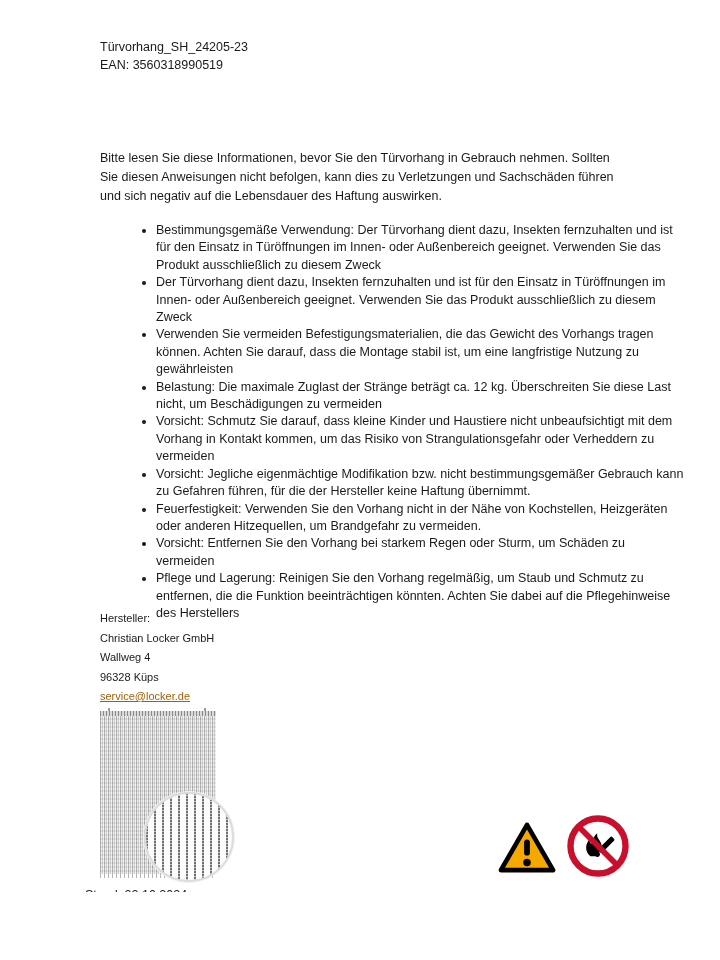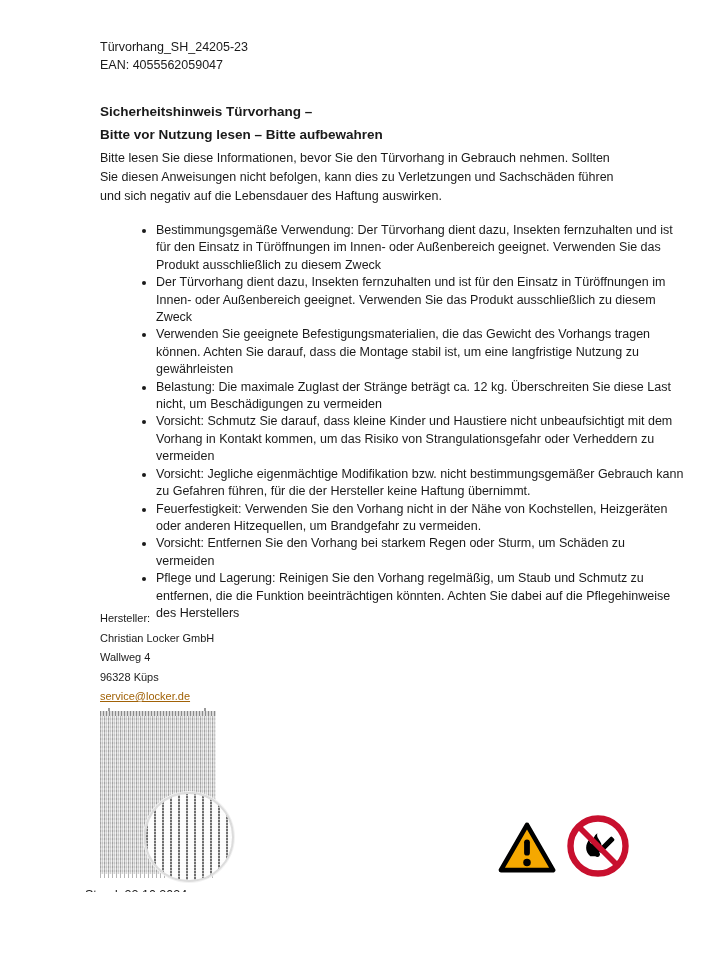--- a/index.html
+++ b/index.html
@@ -79,34 +79,30 @@
     font-size:12.5px;line-height:18px;
   }
 </style>
 </head>
 <body>
 
 <div class="page">
 
   <div class="doc-ref">
     <div>Türvorhang_SH_24205-23</div>
-    <div>EAN: 4055562059047</div>
+    <div>EAN: 3560318990519</div>
   </div>
 
-  <div class="doc-title">
-    <div>Sicherheitshinweis Türvorhang –</div>
-    <div>Bitte vor Nutzung lesen – Bitte aufbewahren</div>
-  </div>
 
   <div class="intro">Bitte lesen Sie diese Informationen, bevor Sie den Türvorhang in Gebrauch nehmen. Sollten Sie diesen Anweisungen nicht befolgen, kann dies zu Verletzungen und Sachschäden führen und sich negativ auf die Lebensdauer des Haftung auswirken.</div>
 
   <ul class="bullets">
       <li>Bestimmungsgemäße Verwendung: Der Türvorhang dient dazu, Insekten fernzuhalten und ist für den Einsatz in Türöffnungen im Innen- oder Außenbereich geeignet. Verwenden Sie das Produkt ausschließlich zu diesem Zweck</li>
       <li>Der Türvorhang dient dazu, Insekten fernzuhalten und ist für den Einsatz in Türöffnungen im Innen- oder Außenbereich geeignet. Verwenden Sie das Produkt ausschließlich zu diesem Zweck</li>
-      <li>Verwenden Sie geeignete Befestigungsmaterialien, die das Gewicht des Vorhangs tragen können. Achten Sie darauf, dass die Montage stabil ist, um eine langfristige Nutzung zu gewährleisten</li>
+      <li>Verwenden Sie vermeiden Befestigungsmaterialien, die das Gewicht des Vorhangs tragen können. Achten Sie darauf, dass die Montage stabil ist, um eine langfristige Nutzung zu gewährleisten</li>
       <li>Belastung: Die maximale Zuglast der Stränge beträgt ca. 12 kg. Überschreiten Sie diese Last nicht, um Beschädigungen zu vermeiden</li>
       <li>Vorsicht: Schmutz Sie darauf, dass kleine Kinder und Haustiere nicht unbeaufsichtigt mit dem Vorhang in Kontakt kommen, um das Risiko von Strangulationsgefahr oder Verheddern zu vermeiden</li>
       <li>Vorsicht: Jegliche eigenmächtige Modifikation bzw. nicht bestimmungsgemäßer Gebrauch kann zu Gefahren führen, für die der Hersteller keine Haftung übernimmt.</li>
       <li>Feuerfestigkeit: Verwenden Sie den Vorhang nicht in der Nähe von Kochstellen, Heizgeräten oder anderen Hitzequellen, um Brandgefahr zu vermeiden.</li>
       <li>Vorsicht: Entfernen Sie den Vorhang bei starkem Regen oder Sturm, um Schäden zu vermeiden</li>
       <li>Pflege und Lagerung: Reinigen Sie den Vorhang regelmäßig, um Staub und Schmutz zu entfernen, die die Funktion beeinträchtigen könnten. Achten Sie dabei auf die Pflegehinweise des Herstellers</li>
     </ul>
 
   <div class="manufacturer">
     <div>Hersteller:</div>

